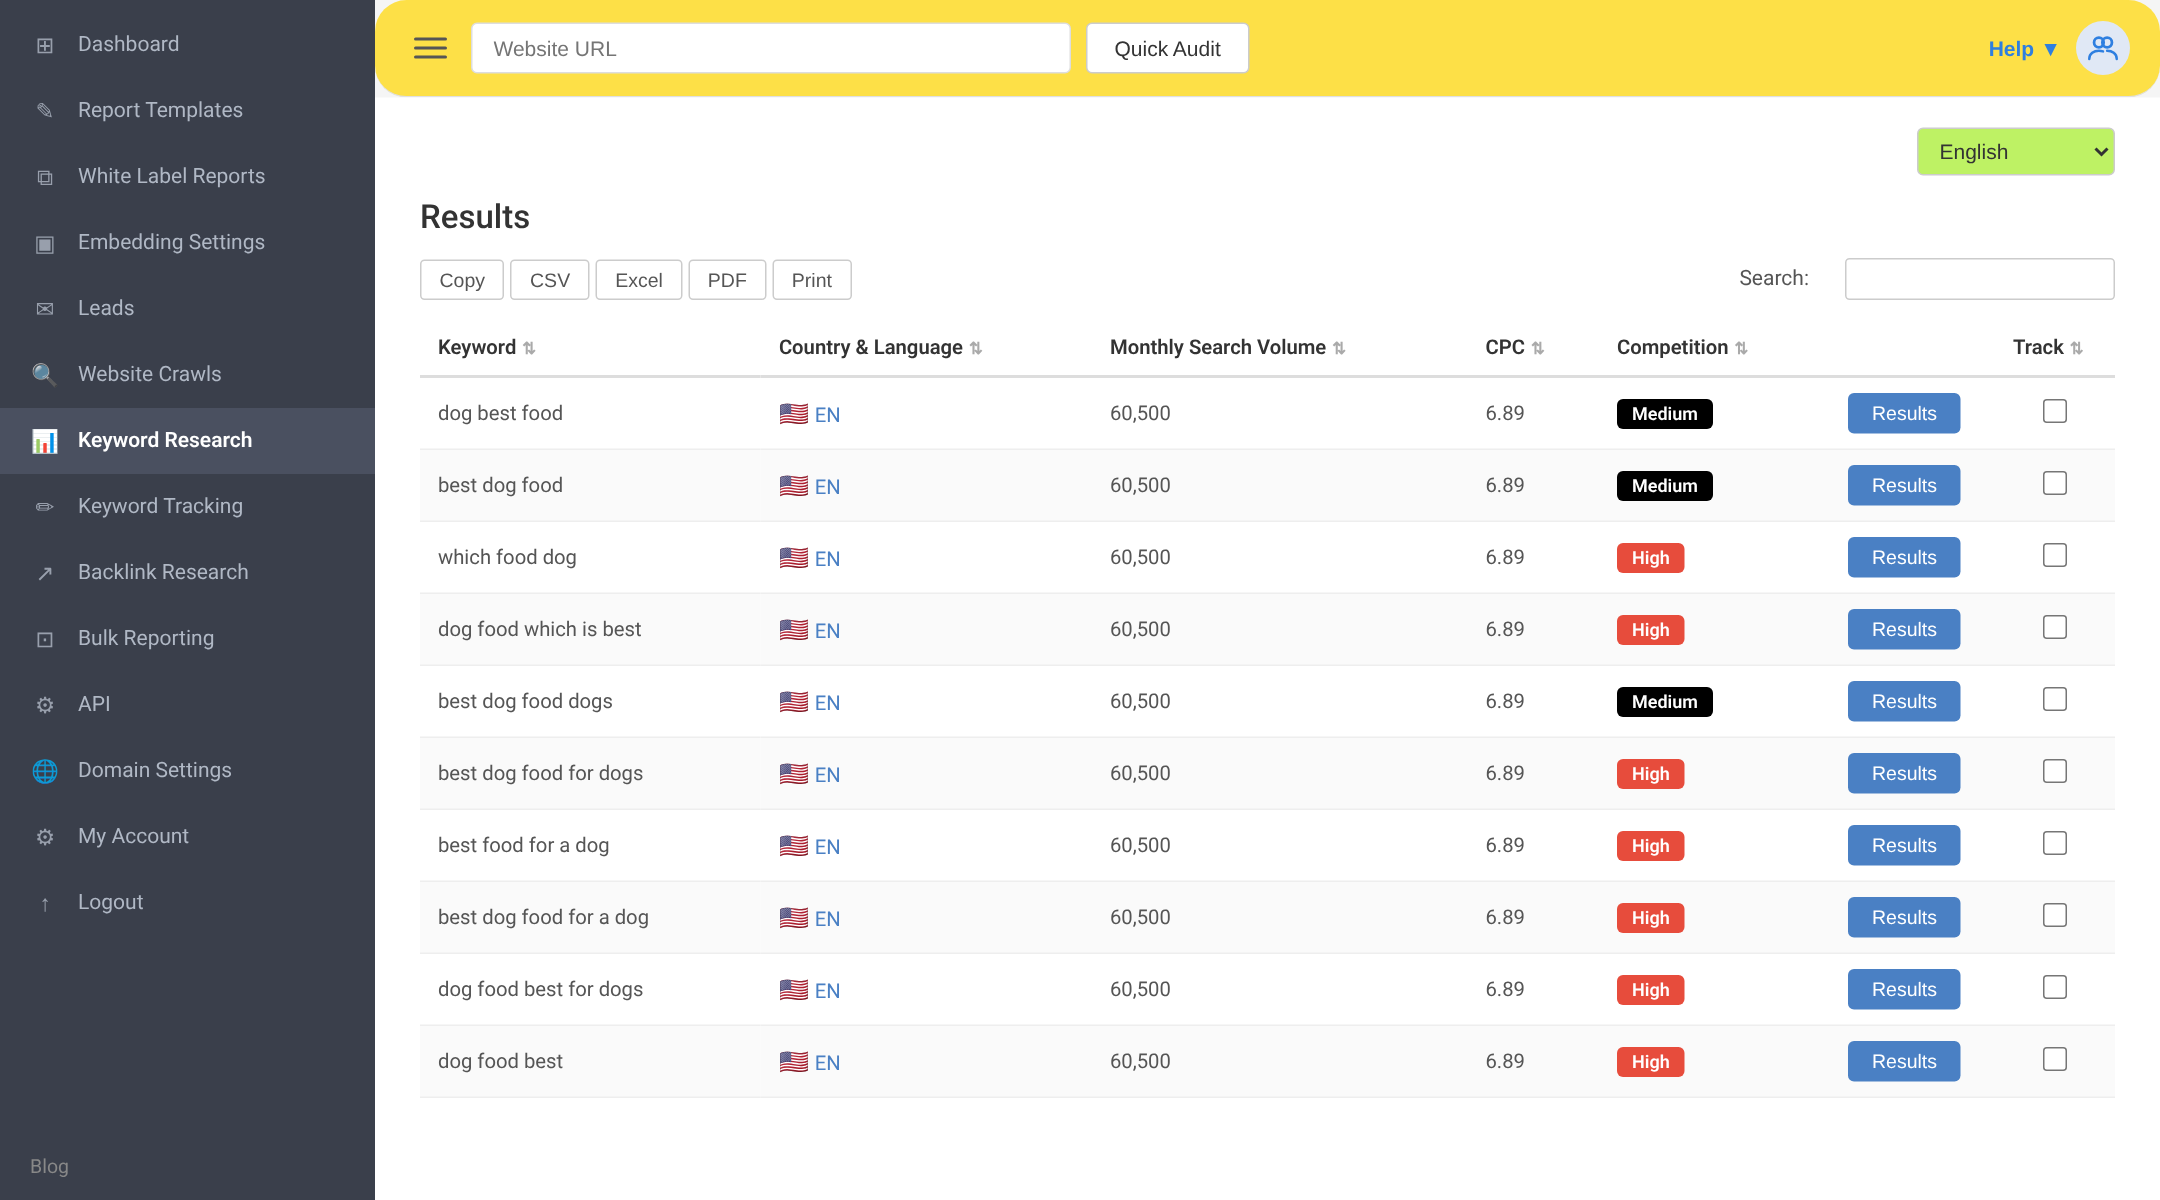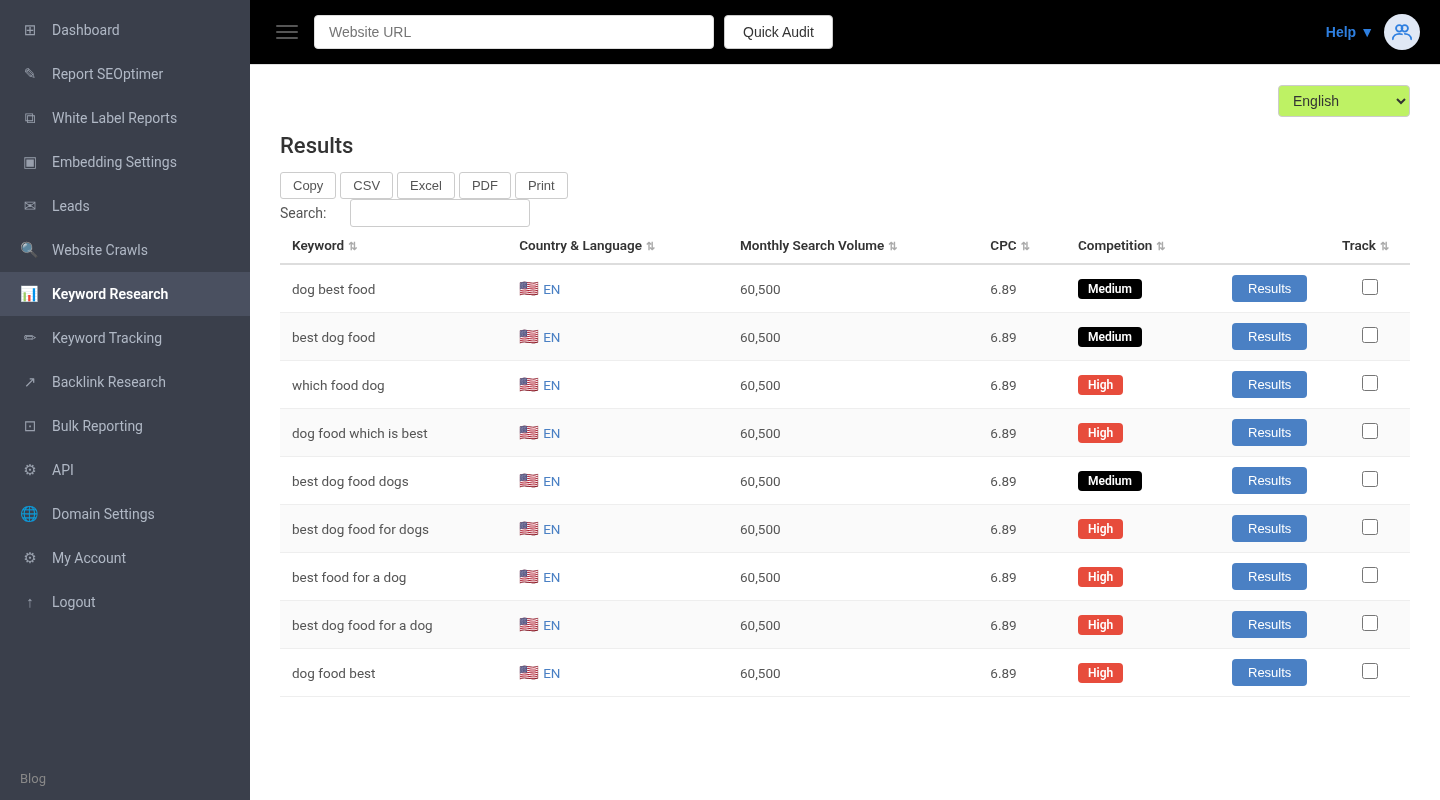--- a/index.html
+++ b/index.html
@@ -73,27 +73,28 @@
     .main {
       flex: 1;
       display: flex;
       flex-direction: column;
       height: 100%;
       overflow: hidden;
     }
 
     
     .topbar {
-      background: #000000;
+      background: #fde047;
       border-bottom: 1px solid #e0e0e0;
       display: flex;
       align-items: center;
       padding: 0 20px;
       height: 65px;
       gap: 10px;
+      border-radius: 21px;
     }
     .topbar-menu-btn {
       background: none;
       border: none;
       cursor: pointer;
       font-size: 20px;
       color: #555;
       padding: 6px;
       display: flex;
       flex-direction: column;
@@ -179,23 +180,23 @@
     .results-heading {
       font-size: 22px;
       font-weight: 500;
       color: #333;
       margin-bottom: 14px;
     }
 
     
     .export-row {
       display: flex;
-      align-items: flex-start;
+      align-items: flex-end;
       justify-content: space-between;
-      flex-direction: column;
+      margin-bottom: 14px;
     }
     .export-buttons {
       display: flex;
       gap: 4px;
     }
     .export-btn {
       padding: 5px 12px;
       border: 1px solid #ccc;
       background: #fff;
       border-radius: 3px;
@@ -297,21 +298,21 @@
 
 <nav class="sidebar">
   <div class="sidebar-nav">
 
   <div class="sidebar-item">
         <span class="nav-icon">⊞</span>
         <span>Dashboard</span>
       </div>
       <div class="sidebar-item">
         <span class="nav-icon">✎</span>
-        <span>Report SEOptimer</span>
+        <span>Report Templates</span>
       </div>
       <div class="sidebar-item">
         <span class="nav-icon">⧉</span>
         <span>White Label Reports</span>
       </div>
       <div class="sidebar-item">
         <span class="nav-icon">▣</span>
         <span>Embedding Settings</span>
       </div>
       <div class="sidebar-item">
@@ -487,20 +488,29 @@
           <tr>
             <td class="td-keyword">best dog food for a dog</td>
             <td><span class="country-flag">🇺🇸</span><span class="lang-code">EN</span></td>
             <td>60,500</td>
             <td>6.89</td>
             <td><span class="badge badge-high">High</span></td>
             <td class="td-results"><button class="results-btn">Results</button></td>
             <td class="td-track"><input type="checkbox" class="track-check" style=""></td>
           </tr>
           <tr>
+            <td class="td-keyword">dog food best for dogs</td>
+            <td><span class="country-flag">🇺🇸</span><span class="lang-code">EN</span></td>
+            <td>60,500</td>
+            <td>6.89</td>
+            <td><span class="badge badge-high">High</span></td>
+            <td class="td-results"><button class="results-btn">Results</button></td>
+            <td class="td-track"><input type="checkbox" class="track-check" style=""></td>
+          </tr>
+          <tr>
             <td class="td-keyword">dog food best</td>
             <td><span class="country-flag">🇺🇸</span><span class="lang-code">EN</span></td>
             <td>60,500</td>
             <td>6.89</td>
             <td><span class="badge badge-high">High</span></td>
             <td class="td-results"><button class="results-btn">Results</button></td>
             <td class="td-track"><input type="checkbox" class="track-check" style=""></td>
           </tr>
         </tbody>
     </table>

